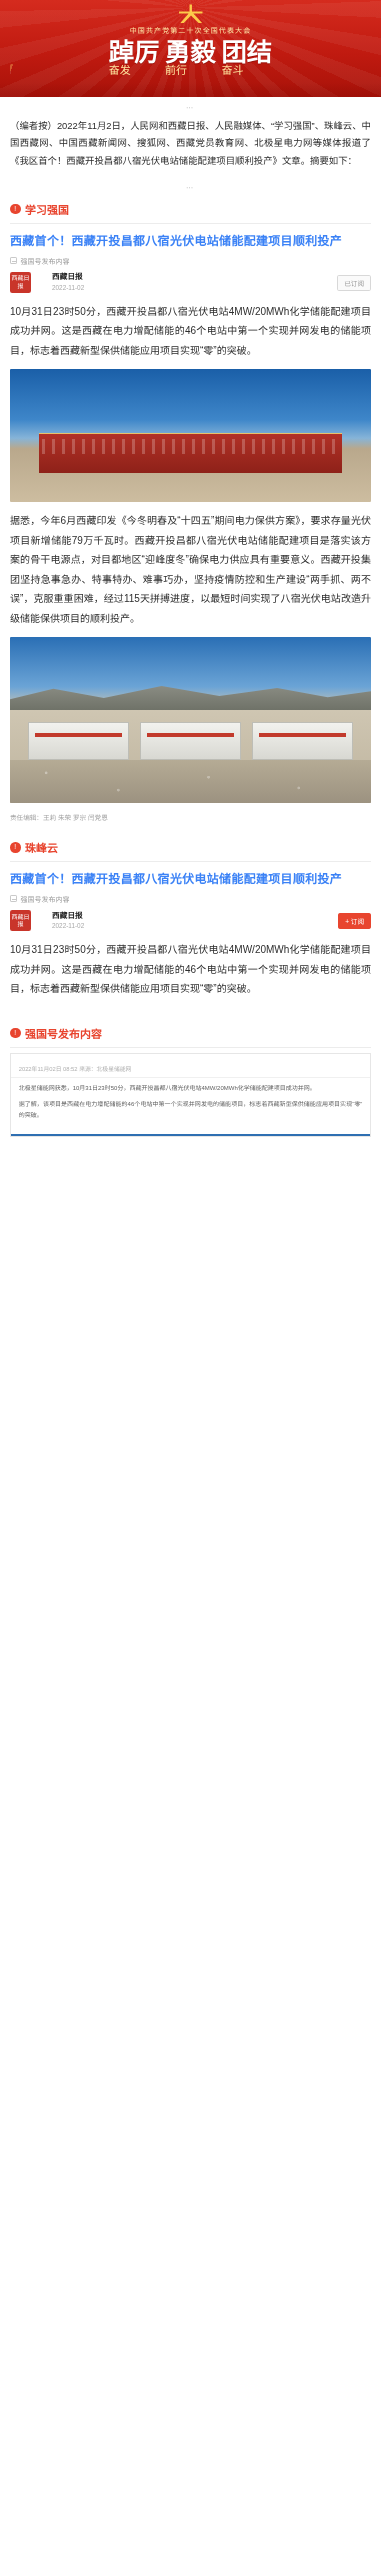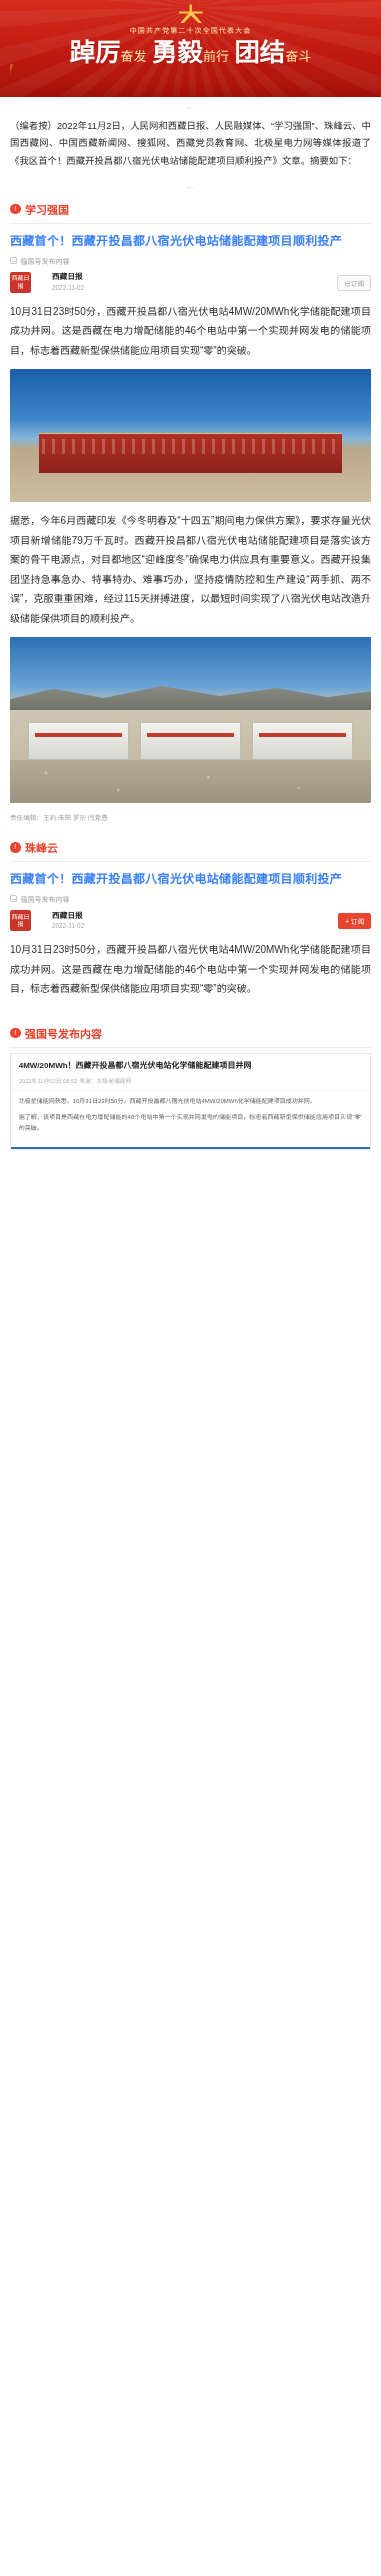--- a/index.html
+++ b/index.html
@@ -56,32 +56,33 @@
     display: flex;
     justify-content: center;
     align-items: flex-end;
     gap: 5.5px;
     padding: 0 11px;
   }
   .banner .sl-unit {
     display: flex;
     align-items: baseline;
     gap: 0;
+    flex-direction: column;
   }
   .banner .big {
     font-family: "Liberation Serif", "DejaVu Serif", serif;
     font-weight: bold;
     font-size: 25.4px;
     line-height: 1;
     color: #ffffff;
     text-shadow: 0 1.1px 0 rgba(120,8,2,.55);
   }
   .banner .small {
-    font-family: Liberation Mono, monospace;
-    font-size: 13px;
+    font-family: Liberation Sans, sans-serif;
+    font-size: 11px;
     color: #ffe6a0;
     line-height: 1;
   }
   .banner .ribbon {
     position: absolute;
     left: 0; right: 0; bottom: 0;
     height: 14.4px;
     background: linear-gradient(180deg, rgba(255,255,255,0) 0%, rgba(140,10,5,.35) 100%);
   }
   .banner .flags {
@@ -456,21 +457,20 @@
 </div>
 
 <div class="section-head">
   <span class="dot-icon">!</span>
   <span class="sh-label">强国号发布内容</span>
 </div>
 <div class="divider"></div>
 
 <div class="newsshot">
   <div class="ns-head">
-    <div class="ns-title">4MW/20MWh！西藏开投昌都八宿光伏电站化学储能配建项目并网</div>
     <div class="ns-meta">2022年11月02日 08:52  来源：北极星储能网</div>
   </div>
   <div class="ns-body">
     <p class="ns-para">北极星储能网获悉，10月31日23时50分，西藏开投昌都八宿光伏电站4MW/20MWh化学储能配建项目成功并网。</p>
     <p class="ns-para">据了解，该项目是西藏在电力增配储能的46个电站中第一个实现并网发电的储能项目，标志着西藏新型保供储能应用项目实现“零”的突破。</p>
   </div>
   <div class="ns-strip"></div>
 </div>
 
 

